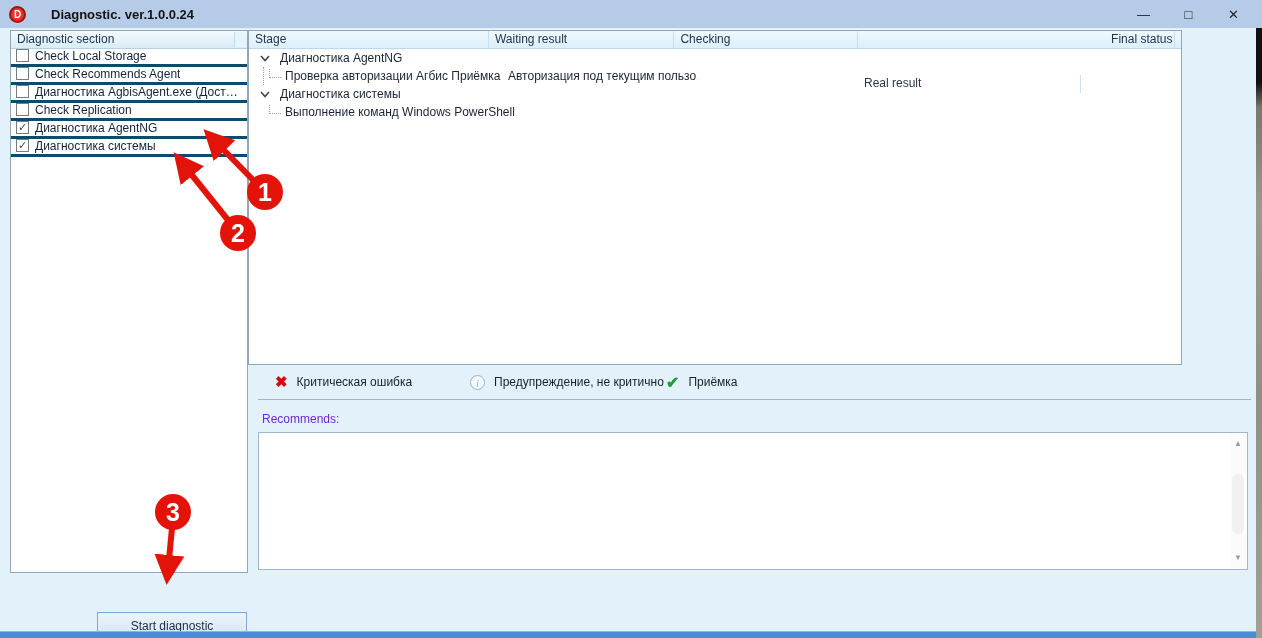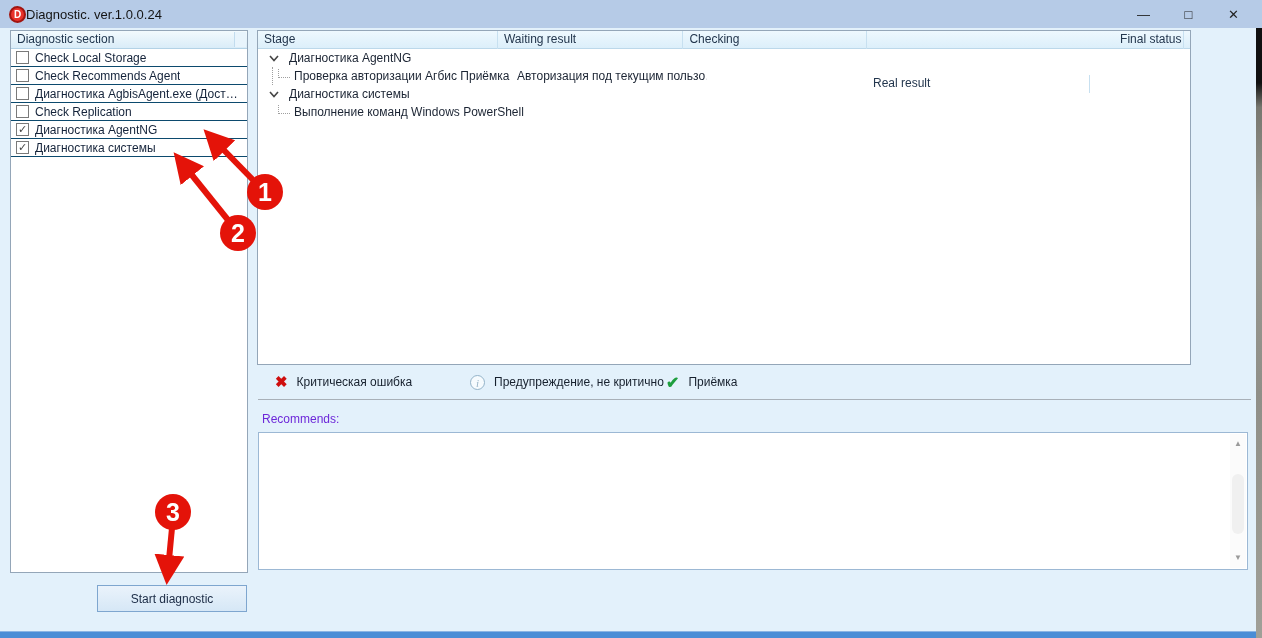--- a/index.html
+++ b/index.html
@@ -3,43 +3,43 @@
 <meta charset="utf-8">
 <style>
   * { margin:0; padding:0; box-sizing:border-box; }
   html,body { width:1262px; height:638px; }
   body { font-family:"Liberation Sans", sans-serif; font-size:12px; color:#1b2433; background:#e3f1fb; overflow:hidden; }
   #app { position:relative; width:1262px; height:638px; background:#e3f1fb; }
 
   
   .titlebar { position:absolute; left:0; top:0; width:1262px; height:28px; background:#b6cbe7; display:flex; align-items:center; }
   .app-icon { width:17px; height:17px; margin-left:9px; border-radius:50%; background:#e8322a; border:2px solid #a11510; color:#fff; font-weight:bold; font-size:10px; line-height:13px; text-align:center; }
-  .title-text { margin-left:0; font-size:13px; color:#141414; }
+  .title-text { margin-left:25px; font-size:13px; color:#141414;font-weight:bold; }
   .win-controls { position:absolute; right:6px; top:0; height:28px; display:flex; }
   .win-btn { width:45px; height:28px; display:flex; align-items:center; justify-content:center; color:#222; font-size:13px; cursor:default; }
 
   
   .desktop-sliver { position:absolute; right:0; top:28px; width:6px; height:610px;
     background:linear-gradient(#101010 0%, #101010 9%, #77776f 13%, #9a9a92 30%, #8f8f88 60%, #a0a098 100%); }
 
   
   .left-panel { position:absolute; left:10px; top:30px; width:238px; height:543px; background:#fff; border:1px solid #94a6b8; }
   .left-panel-header { position:relative; height:18px; line-height:17px; padding-left:6px; color:#21374f;
     background:linear-gradient(#f3fafd,#d9ecf8); border-bottom:1px solid #b3d2e6; }
   .scroll-corner { position:absolute; right:1px; top:1px; bottom:1px; width:12px; background:#e8f4fc; border-left:1px solid #c2dcee; }
-  .check-row { height:18px; display:flex; align-items:center; border-bottom:1px solid #0c4a6e; cursor:default; }
+  .check-row { height:18px; display:flex; border-bottom:3px solid #0c4a6e; cursor:default; }
   .checkbox { width:13px; height:13px; margin:0 6px 0 5px; background:#fff; border:1px solid #7a7a7a; font-size:11px; line-height:11px; text-align:center; color:#444; flex:none; }
   .check-row .lbl { white-space:nowrap; overflow:hidden; color:#14233a; }
 
   
-  .start-btn { position:absolute; left:97px; top:585px; width:150px; height:27px; background:linear-gradient(#eaf3fb,#d6e7f6);
+  .start-btn { position:absolute; left:97px; top:612px; width:150px; height:27px; background:linear-gradient(#eaf3fb,#d6e7f6);
     border:1px solid #7ea6cf; color:#1b2b45; font-size:12px; font-family:"Liberation Sans",sans-serif; cursor:pointer; }
 
   
-  .tree-panel { position:absolute; left:257px; top:30px; width:934px; height:335px; background:#fff; border:1px solid #94a6b8; }
+  .tree-panel { position:absolute; left:248px; top:30px; width:934px; height:335px; background:#fff; border:1px solid #94a6b8; }
   .tree-header { display:flex; height:18px; background:linear-gradient(#eef8fe,#dceffa); border-bottom:1px solid #bcd8ea; color:#23364d; }
   .th { height:18px; line-height:17px; padding-left:6px; border-right:1px solid #c7e0f0; white-space:nowrap; overflow:hidden; }
   .th.c1 { width:255px; } .th.c2 { width:197px; } .th.c3 { width:195px; } .th.c4 { width:237px;margin-top:44px; }
   .th.c5 { width:98px; padding-left:30px; } .th.c6 { flex:1; border-right:none; }
   .tree-row { position:relative; height:18px; display:flex; align-items:center; white-space:nowrap; color:#1b2433; cursor:default; }
   .tree-row.group { padding-left:11px; }
   .tree-row.child { padding-left:20px; }
   .chev { width:10px; height:7px; margin-right:10px; flex:none; }
   .l-conn { width:12px; height:9px; border-left:1px dotted #9f9f9f; border-bottom:1px dotted #9f9f9f; margin:-5px 4px 0 0; flex:none; }
   .v-guide { position:absolute; left:14px; top:0; height:18px; border-left:1px dotted #9f9f9f; }

